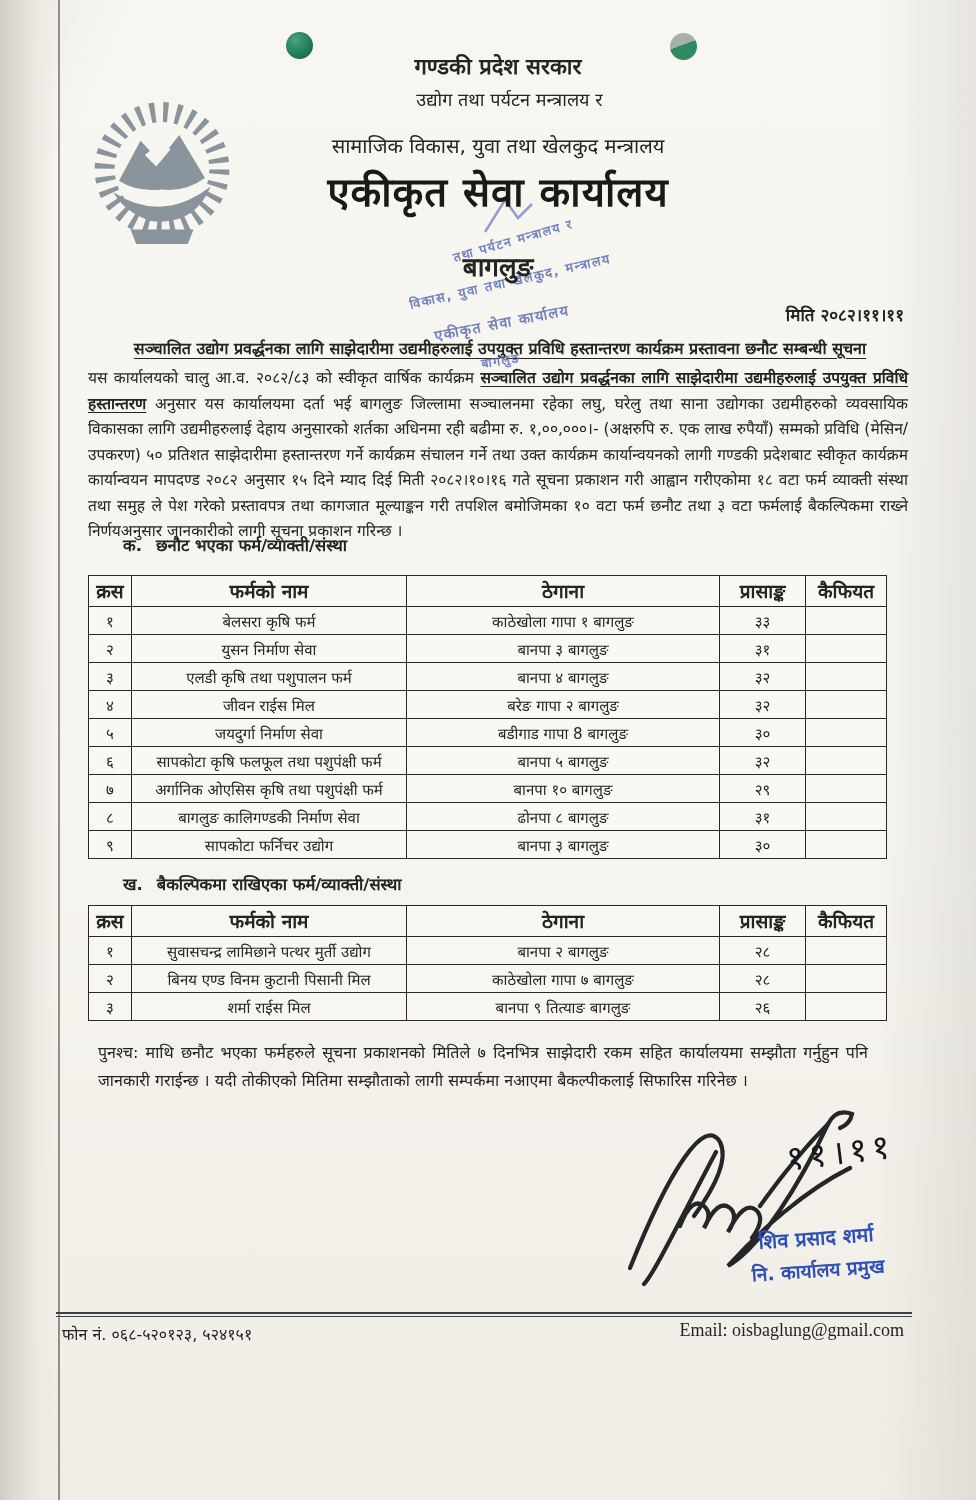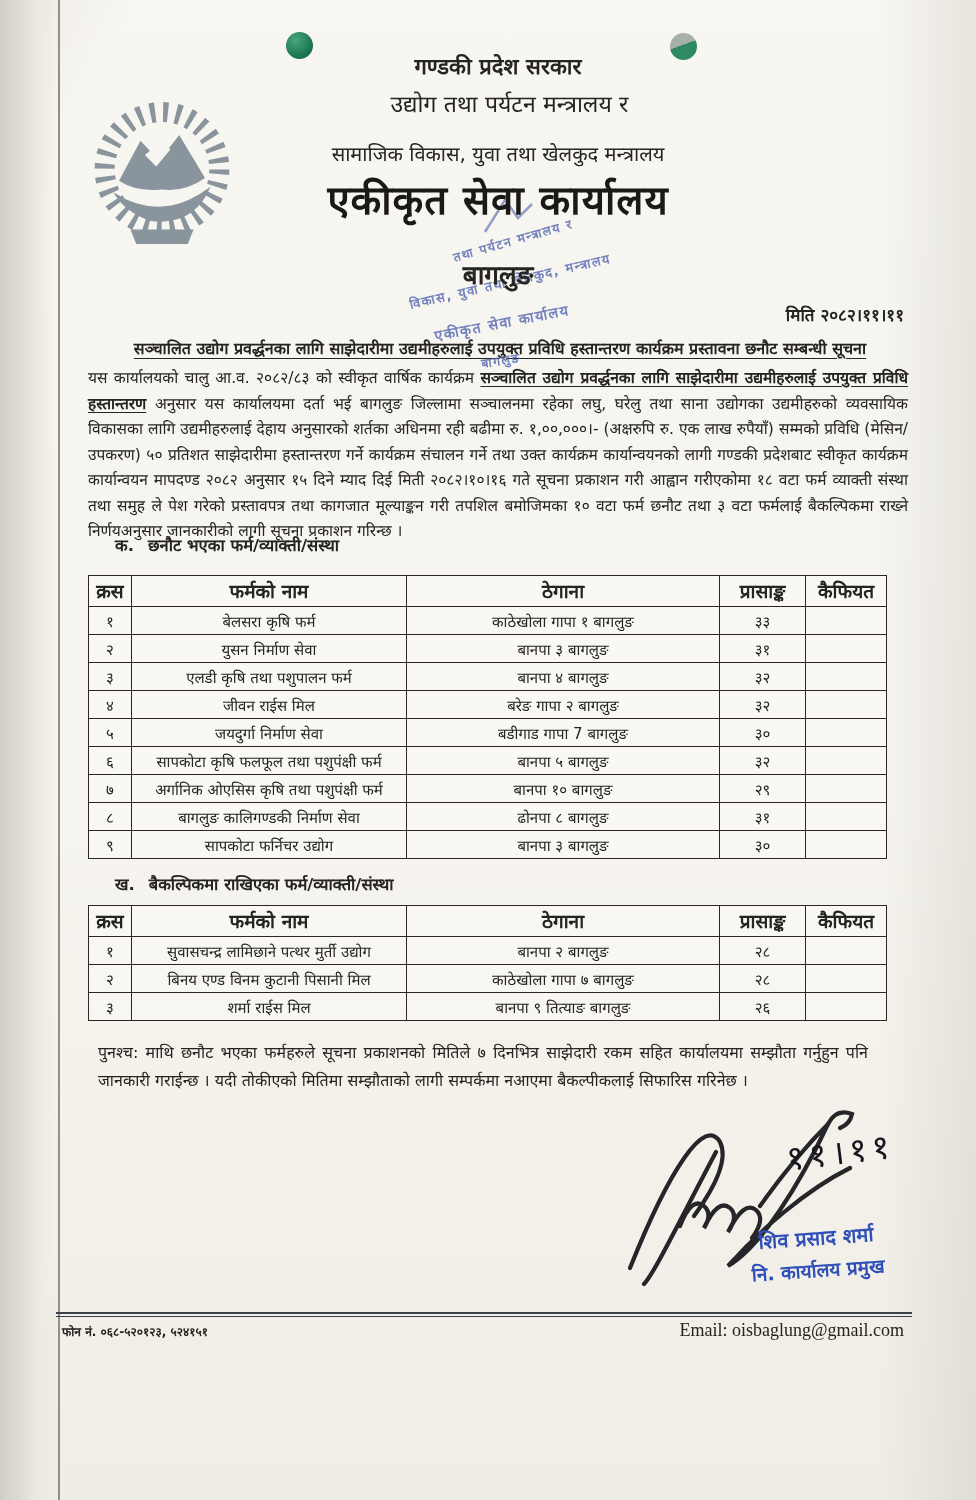--- a/index.html
+++ b/index.html
@@ -14,55 +14,55 @@
   }
   .left-edge{position:absolute;left:0;top:0;width:58px;height:100%;
     background:linear-gradient(to right,#cfcdc5,#eceae2 65%,rgba(0,0,0,0));
     border-right:2px solid rgba(70,66,56,.45);}
   .dot{position:absolute;width:27px;height:27px;border-radius:50%;}
   .dot1{left:286px;top:32px;background:radial-gradient(circle at 35% 30%,#4aa37d,#1f7a54 60%,#145a3d);}
   .dot2{left:670px;top:33px;background:linear-gradient(160deg,#a8b1a9 0 45%,#2e8a61 45% 100%);}
   .emblem{position:absolute;left:76px;top:90px;}
   .letterhead{position:absolute;left:60px;right:40px;top:50px;text-align:center;z-index:2;}
   .h-gov{font-size:22px;font-weight:bold;}
-  .h-min1{font-size:23px;margin-top:7px;margin-left:23px;}
+  .h-min1{font-size:18px;margin-top:7px;margin-left:23px;}
   .h-min2{font-size:20px;margin-top:21px;}
   .h-office{font-size:40px;font-weight:bold;margin-top:4px;letter-spacing:1px;color:#1b1915;}
   .h-district{font-size:26px;font-weight:bold;margin-top:30px;}
   .stamp{position:absolute;left:385px;top:192px;width:270px;height:210px;z-index:1;}
   .stamp div{position:absolute;white-space:nowrap;color:#4f63b2;opacity:.78;letter-spacing:1.5px;font-weight:600;}
   .s0{top:40px;left:66px;transform:rotate(-16deg);font-size:12.5px;}
   .s1{top:80px;left:22px;transform:rotate(-13deg);font-size:13px;}
   .s2{top:120px;left:48px;transform:rotate(-11deg);font-size:14.5px;}
   .s3{top:160px;left:96px;transform:rotate(-9deg);font-size:12.5px;}
   .stamp svg{position:absolute;top:0;left:95px;opacity:.6;}
   .date-line{position:absolute;right:72px;top:303px;font-size:17px;font-weight:600;}
   .subject{position:absolute;left:86px;right:62px;top:337px;text-align:center;font-weight:bold;font-size:16px;
     text-decoration:underline;text-underline-offset:4px;}
   .bodytext{position:absolute;left:88px;right:68px;top:366px;margin:0;font-size:15.5px;line-height:25.5px;text-align:justify;}
   .bodytext .u{text-decoration:underline;text-underline-offset:3px;font-weight:600;}
-  .sec{position:absolute;left:115px;font-weight:bold;font-size:16.5px;}
+  .sec{position:absolute;left:123px;font-weight:bold;font-size:16.5px;}
   .sec-a{top:533px;} .sec-b{top:872px;}
   .sec .lbl{margin-right:14px;}
   table.tbl{position:absolute;left:88px;width:798px;border-collapse:collapse;table-layout:fixed;
     font-size:15px;background:rgba(255,255,255,.35);}
   .tbl-a{top:575px;} .tbl-b{top:905px;}
   table.tbl th,table.tbl td{border:1.6px solid #2b2822;text-align:center;padding:2px 3px;
     overflow:hidden;white-space:nowrap;}
   table.tbl th{font-weight:bold;height:26px;font-size:19px;}
   table.tbl td{height:23px;}
   .ps{position:absolute;left:95px;right:105px;top:1036px;margin:3px;font-size:16px;line-height:28px;text-align:justify;font-weight:500;}
   .sig{position:absolute;left:610px;top:1098px;}
   .sig-date{position:absolute;left:786px;top:1128px;font-size:34px;letter-spacing:5px;color:#17161c;transform:rotate(-7deg);}
   .namestamp{position:absolute;left:692px;top:1224px;width:250px;text-align:center;color:#3050b8;transform:rotate(-4deg);font-weight:bold;}
   .namestamp .nm{font-size:20px;}
   .namestamp .tt{font-size:19px;margin-top:6px;}
   .rule{position:absolute;left:56px;right:64px;top:1312px;border-top:2px solid #3c4248;}
   .rule::after{content:"";display:block;margin-top:1.5px;border-top:1.3px solid #3c4248;}
-  .phone{position:absolute;left:62px;top:1323px;font-size:12px;font-weight:700;}
+  .phone{position:absolute;left:62px;top:1323px;font-size:16px;font-weight:400;}
   .email{position:absolute;right:72px;top:1320px;font-size:18px;font-family:"Liberation Serif","DejaVu Serif",serif;}
 </style>
 </head>
 <body>
 
 <div class="page">
 
   <div class="left-edge"></div>
   <div class="dot dot1"></div>
   <div class="dot dot2"></div>
@@ -147,21 +147,21 @@
         <tr>
           <td>४</td>
           <td>जीवन राईस मिल</td>
           <td>बरेङ गापा २ बागलुङ</td>
           <td>३२</td>
           <td></td>
         </tr>
         <tr>
           <td>५</td>
           <td>जयदुर्गा निर्माण सेवा</td>
-          <td>बडीगाड गापा 7 बागलुङ</td>
+          <td>बडीगाड गापा 8 बागलुङ</td>
           <td>३०</td>
           <td></td>
         </tr>
         <tr>
           <td>६</td>
           <td>सापकोटा कृषि फलफूल तथा पशुपंक्षी फर्म</td>
           <td>बानपा ५ बागलुङ</td>
           <td>३२</td>
           <td></td>
         </tr>

